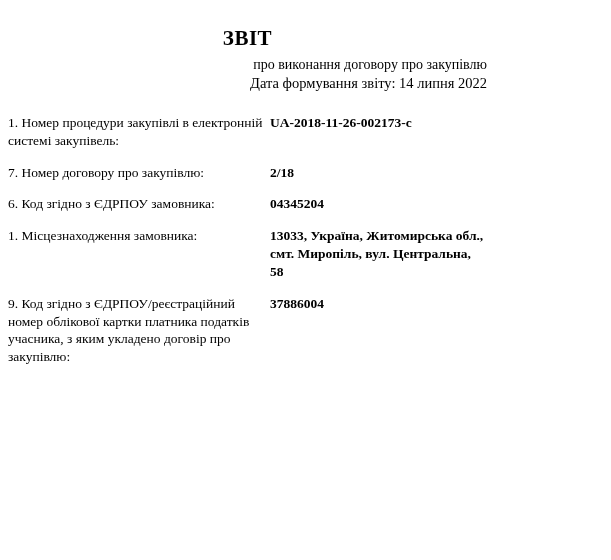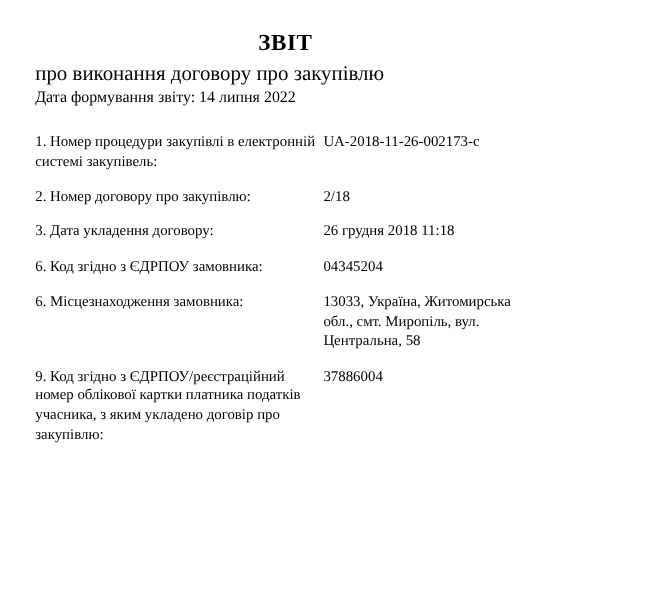--- a/index.html
+++ b/index.html
@@ -11,88 +11,84 @@
     height: 560px;
     background: #ffffff;
     font-family: "Liberation Serif", serif;
     color: #000000;
     overflow: hidden;
   }
   .page {
     width: 503px;
     height: 560px;
     box-sizing: border-box;
-    padding: 26px 16px 0 32px;
+    padding: 26px 16px 0 8px;
     position: relative;
   }
   .doc-title {
     text-align: center;
     font-size: 21px;
     font-weight: bold;
     letter-spacing: 0.5px;
     margin: 0 0 6px 0;
   }
   .doc-subtitle {
-    text-align: left;
-    font-size: 19px;
+    text-align: right;
+    font-size: 14px;
     margin: 0 0 2px 0;
   }
   .doc-date {
-    text-align: left;
+    text-align: right;
     font-size: 14.5px;
     margin: 0 0 22px 0;
   }
   table.fields {
     width: 100%;
     border-collapse: collapse;
     table-layout: fixed;
   }
   table.fields td {
     vertical-align: top;
     padding: 0 0 14px 0;
     font-size: 13.5px;
     line-height: 1.32;
   }
   td.label {
     width: 262px;
     padding-right: 10px;
   }
   td.value {
-    font-weight: normal;
+    font-weight: bold;
   }
 </style>
 </head>
 <body>
 
 <div class="page">
 
   <div class="doc-title">ЗВІТ</div>
   <div class="doc-subtitle">про виконання договору про закупівлю</div>
   <div class="doc-date">Дата формування звіту: 14 липня 2022</div>
 
   <table class="fields">
     <tbody>
       <tr>
         <td class="label">1. Номер процедури закупівлі в електронній системі закупівель:</td>
         <td class="value">UA-2018-11-26-002173-с</td>
       </tr>
       <tr>
-        <td class="label">2. Номер договору про закупівлю:</td>
+        <td class="label">7. Номер договору про закупівлю:</td>
         <td class="value">2/18</td>
-      </tr>
-      <tr>
-        <td class="label">3. Дата укладення договору:</td>
-        <td class="value">26 грудня 2018 11:18</td>
       </tr>
       <tr>
         <td class="label">6. Код згідно з ЄДРПОУ замовника:</td>
         <td class="value">04345204</td>
       </tr>
       <tr>
-        <td class="label">6. Місцезнаходження замовника:</td>
+        <td class="label">1. Місцезнаходження замовника:</td>
         <td class="value">13033, Україна, Житомирська обл., смт. Миропіль, вул. Центральна, 58</td>
       </tr>
       <tr>
         <td class="label">9. Код згідно з ЄДРПОУ/реєстраційний номер облікової картки платника податків учасника, з яким укладено договір про закупівлю:</td>
         <td class="value">37886004</td>
       </tr>
 
     </tbody>
   </table>
 

